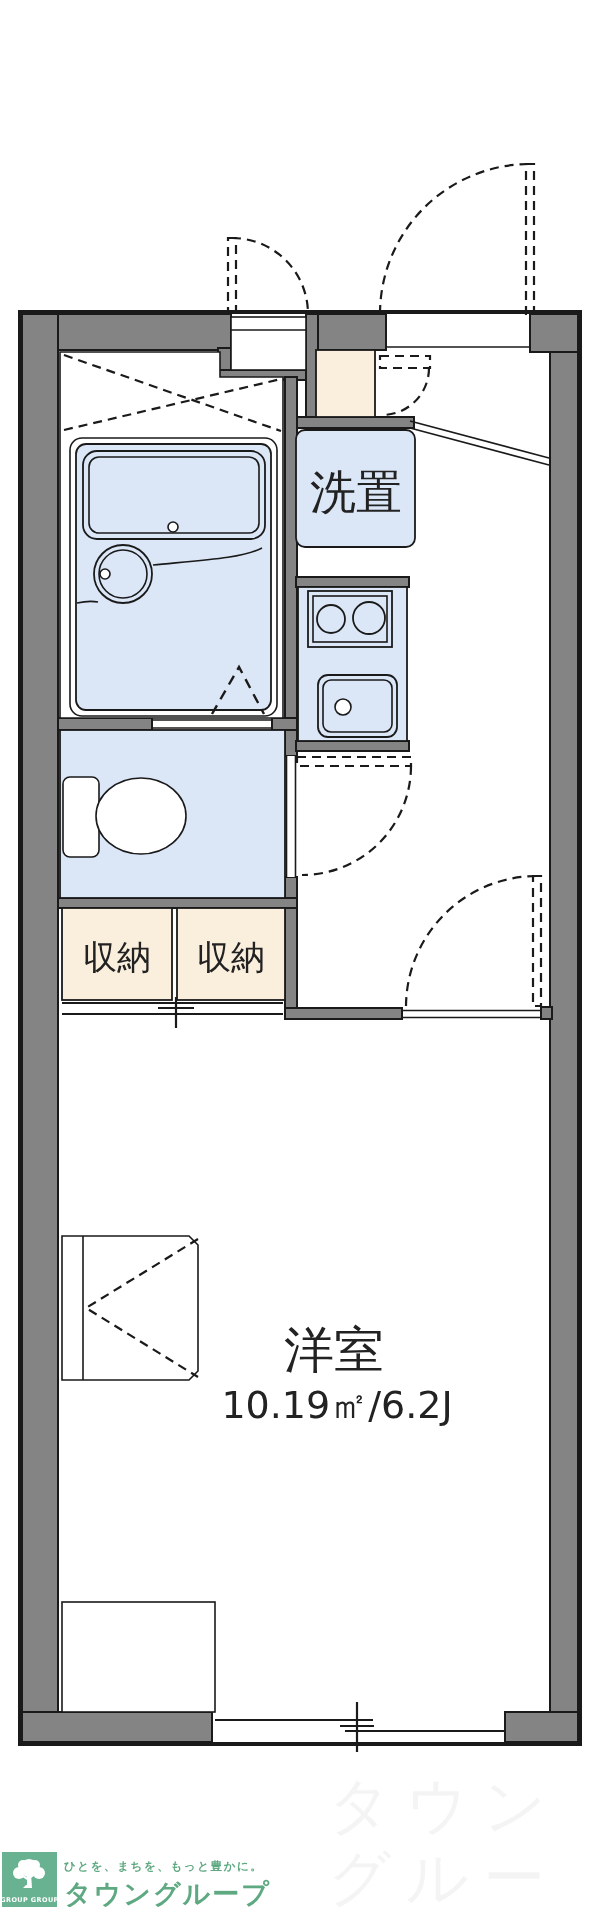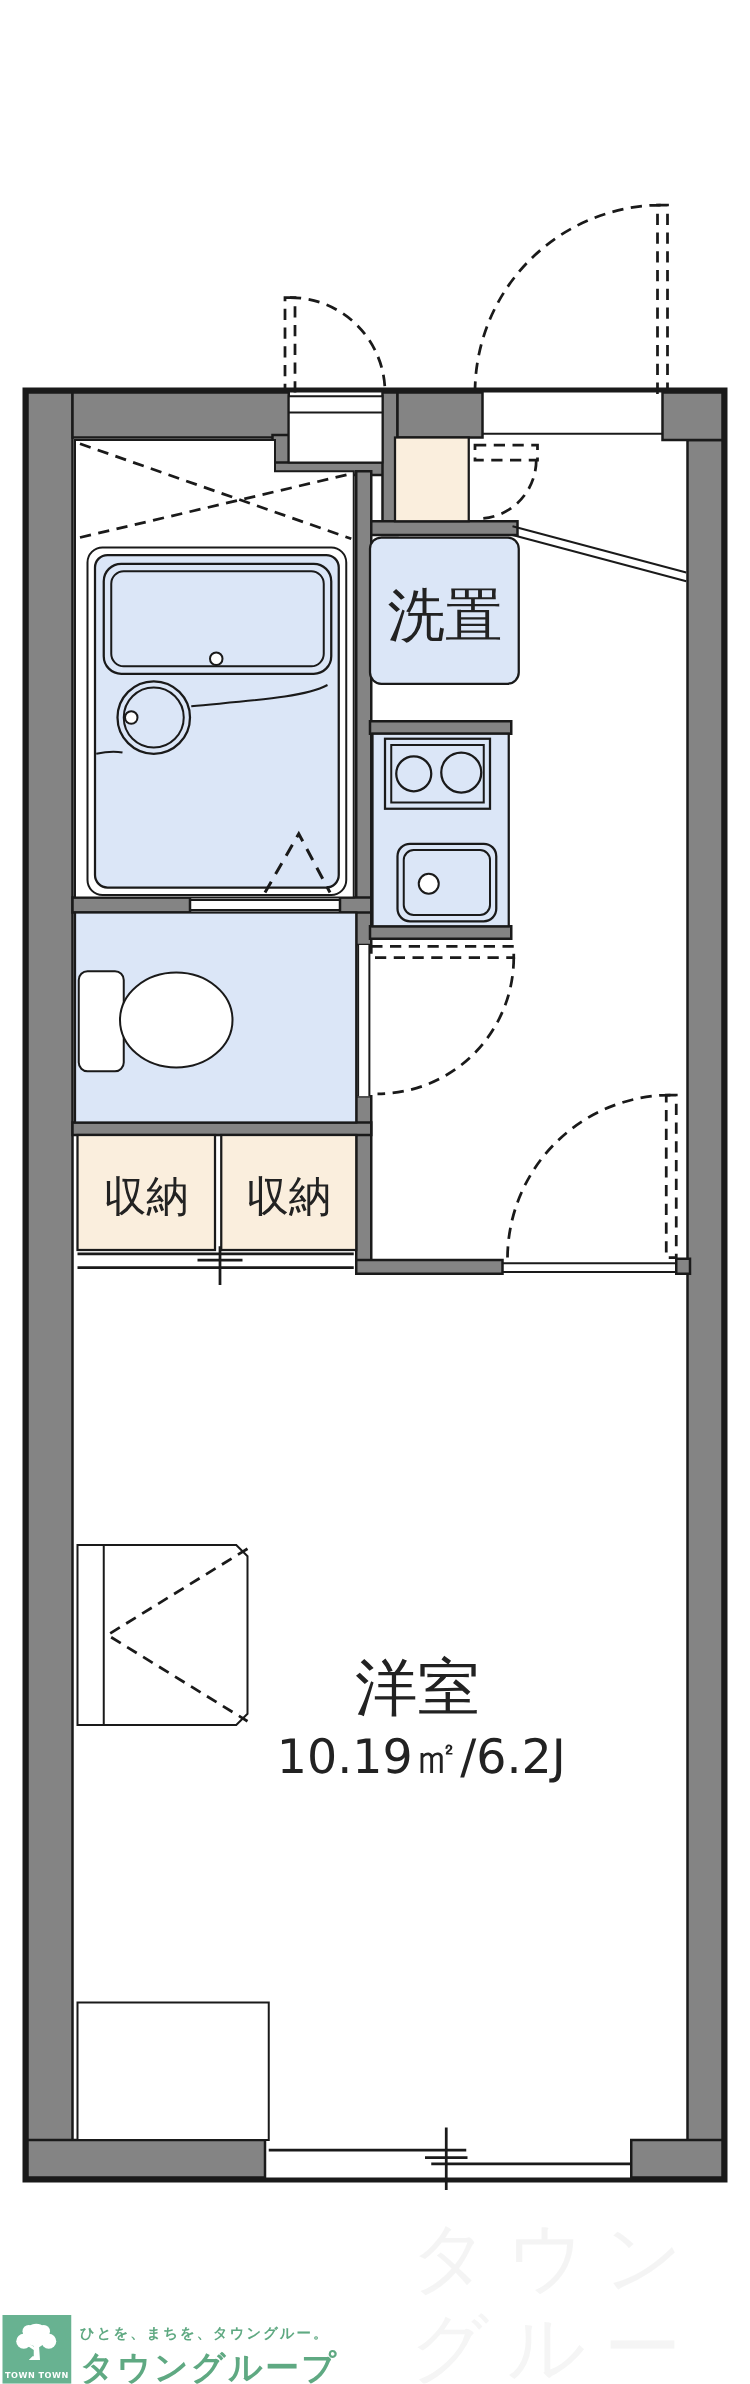--- a/index.html
+++ b/index.html
@@ -191,21 +191,21 @@
         <circle cx="20" cy="12" r="9"></circle>
         <circle cx="10" cy="17" r="6"></circle>
         <circle cx="30" cy="17" r="6"></circle>
         <circle cx="14" cy="9" r="5"></circle>
         <circle cx="26" cy="9" r="5"></circle>
         <path d="M18,18 h4 l1,14 h-9 l3,-3 h1 Z"></path>
         <path d="M21,20 l6,-4 1,2 -6,4 Z"></path>
         <path d="M19,22 l-6,-4 -1,2 6,4 Z"></path>
       </g>
     </svg>
-    <span class="logo-caption">TOWN TOWN</span>
+    <span class="logo-caption">GROUP GROUP</span>
   </div>
   <div class="brand-text">
-    <div class="tagline">ひとを、まちを、タウングルー。</div>
+    <div class="tagline">ひとを、まちを、もっと豊かに。</div>
     <div class="brand">タウングループ</div>
   </div>
 </div>
 
 </div>
 
 </body></html>

